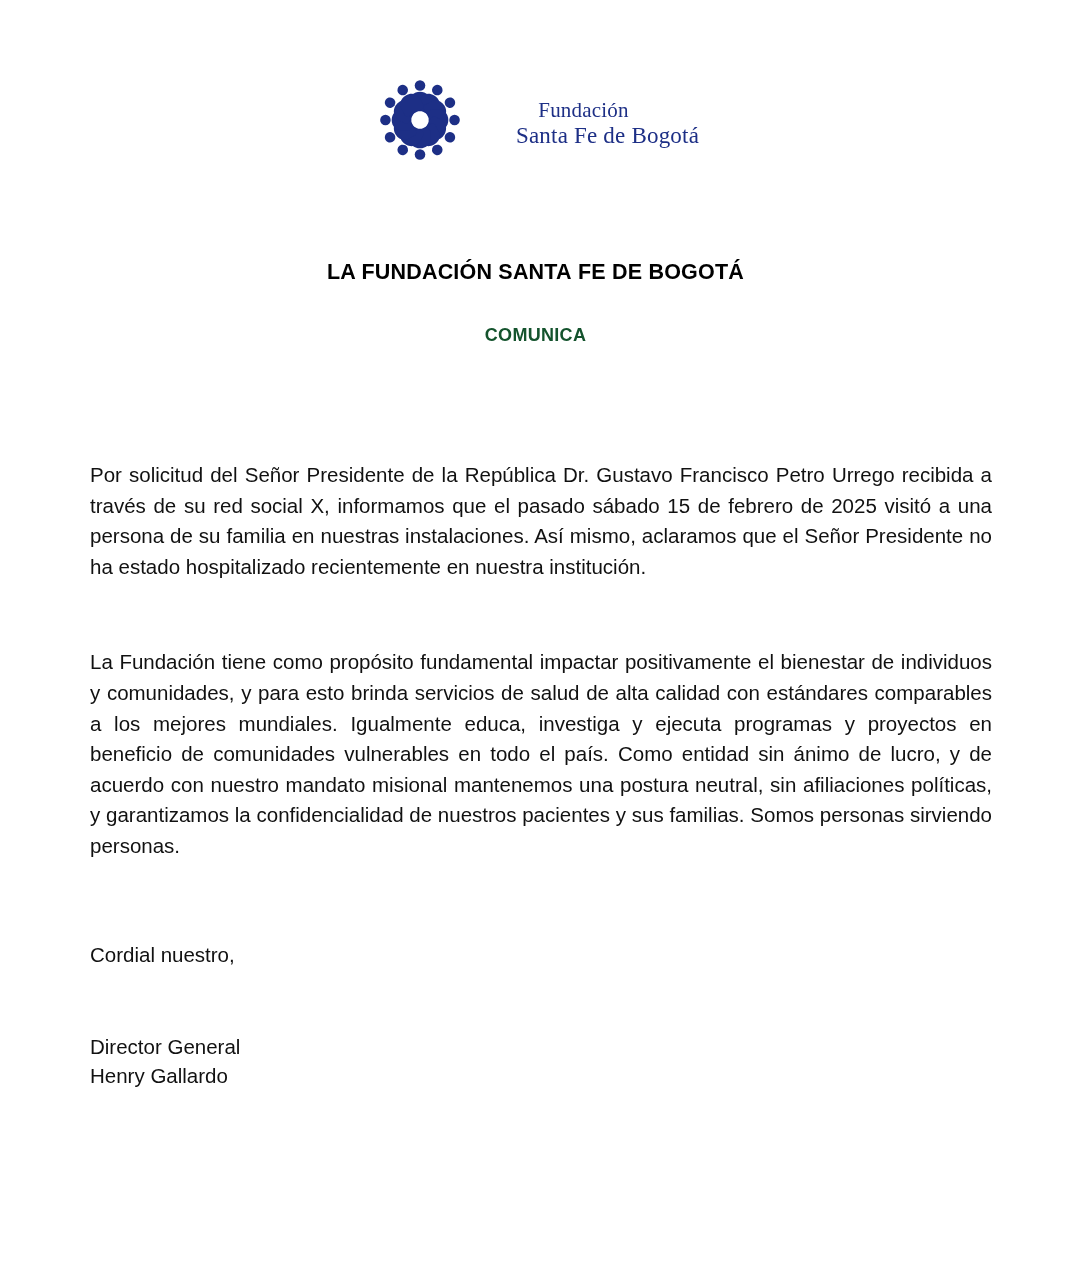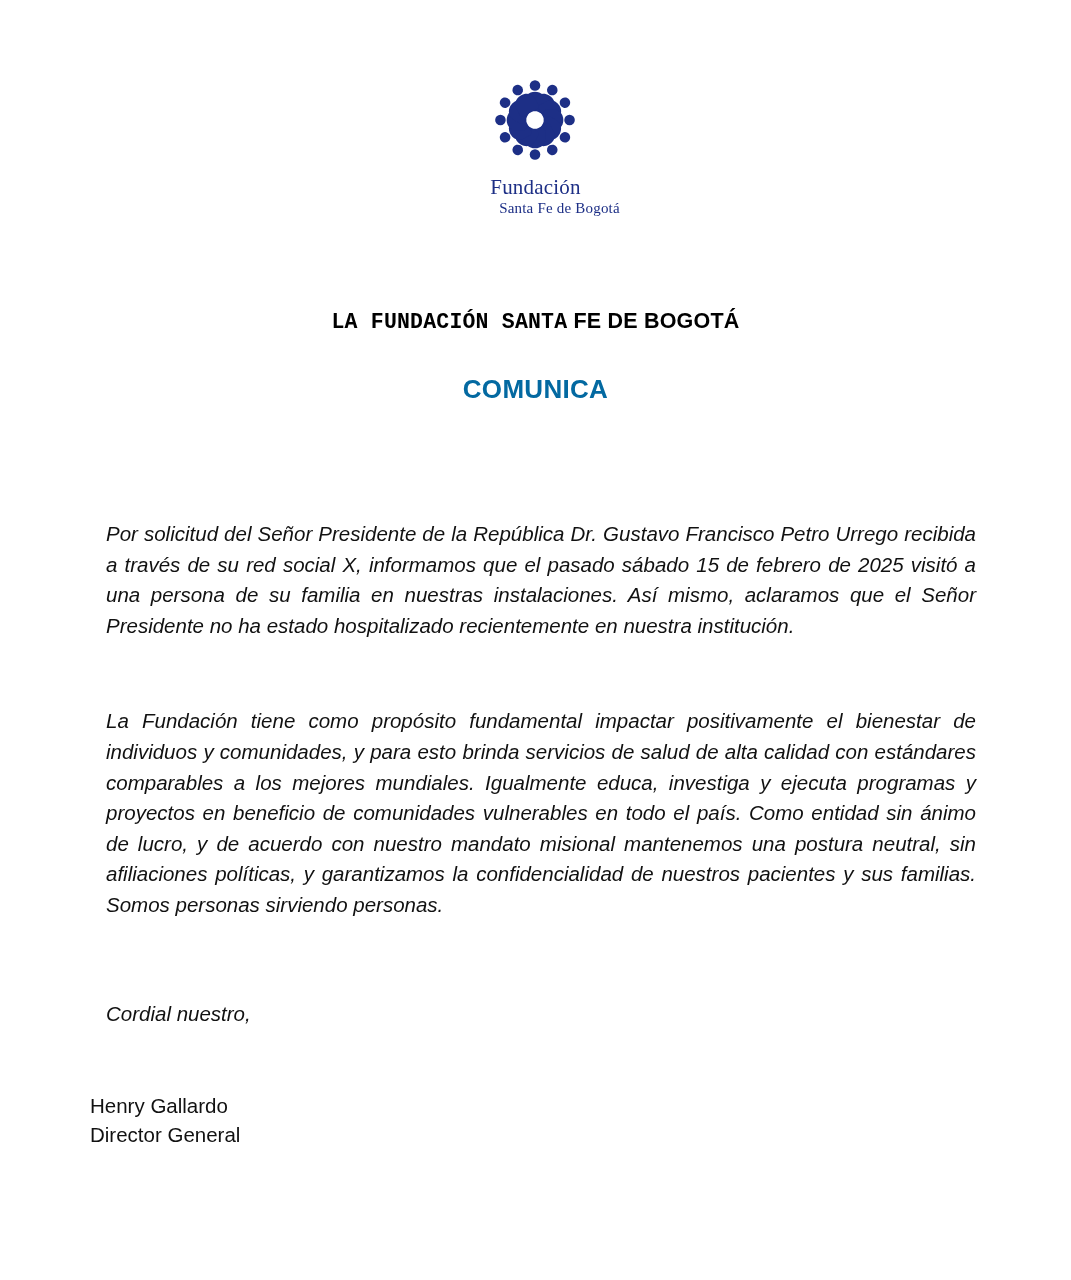--- a/index.html
+++ b/index.html
@@ -28,21 +28,21 @@
   
   .letterhead {
     padding-top: 72px;
     display: flex;
     flex-direction: column;
     align-items: center;
   }
 
   .logo-block {
     display: flex;
-    flex-direction: column;
+    flex-direction: row;
     align-items: center;
   }
 
   .logo-mark {
     width: 96px;
     height: 96px;
     display: block;
   }
 
   .logo-wordmark {
@@ -54,64 +54,63 @@
   }
 
   .logo-wordmark .wm-line1 {
     display: block;
     font-size: 21px;
     letter-spacing: 0.2px;
   }
 
   .logo-wordmark .wm-line2 {
     display: block;
-    font-size: 15px;
+    font-size: 23px;
     letter-spacing: 0.2px;
     margin-left: 48px;
   }
 
   
   .headings {
     margin-top: 92px;
     text-align: center;
   }
 
   .heading-primary {
     font-size: 21.5px;
     font-weight: bold;
     letter-spacing: 0.2px;
     color: #000000;
     margin: 0;
   }
 
-  .heading-primary .hp-strong { font-weight: 800; font-family: Liberation Mono, monospace; }
+  .heading-primary .hp-strong { font-weight: 800; }
   .heading-primary .hp-regular { font-weight: 600; text-align: center; }
 
   .heading-secondary {
-    font-size: 26px;
+    font-size: 18px;
     font-weight: bold;
     letter-spacing: 0.3px;
-    color: #0369a1;
+    color: #14532d;
     margin: 40px 0 0 0;
   }
 
   .body-inner {
     width: 902px;
     margin-left: 90px;
   }
 
   .para {
     font-size: 20.5px;
     line-height: 30.6px;
     text-align: justify;
     text-justify: inter-word;
     color: #111111;
-    margin: 16px;
+    margin: 0;
     font-weight: 400;
-    font-style: italic;
   }
 
   .para-1 { margin-top: 114px; }
   .para-2 { margin-top: 65px; }
 
   .closing {
     font-size: 20.5px;
     line-height: 30.6px;
     color: #111111;
     margin-top: 78px;
@@ -203,18 +202,18 @@
   </section>
 
   <main class="body-inner">
     <p class="para para-1">Por solicitud del Señor Presidente de la República Dr. Gustavo Francisco Petro Urrego recibida a través de su red social X, informamos que el pasado sábado 15 de febrero de 2025 visitó a una persona de su familia en nuestras instalaciones. Así mismo, aclaramos que el Señor Presidente no ha estado hospitalizado recientemente en nuestra institución.</p>
 
     <p class="para para-2">La Fundación tiene como propósito fundamental impactar positivamente el bienestar de individuos y comunidades, y para esto brinda servicios de salud de alta calidad con estándares comparables a los mejores mundiales. Igualmente educa, investiga y ejecuta programas y proyectos en beneficio de comunidades vulnerables en todo el país. Como entidad sin ánimo de lucro, y de acuerdo con nuestro mandato misional mantenemos una postura neutral, sin afiliaciones políticas, y garantizamos la confidencialidad de nuestros pacientes y sus familias. Somos personas sirviendo personas.</p>
 
     <p class="para closing">Cordial nuestro,</p>
 
     <div class="signature">
+      <span class="sig-line">Director General</span>
       <span class="sig-line">Henry Gallardo</span>
-      <span class="sig-line">Director General</span>
     </div>
   </main>
 
 </div>
 
 </body></html>

